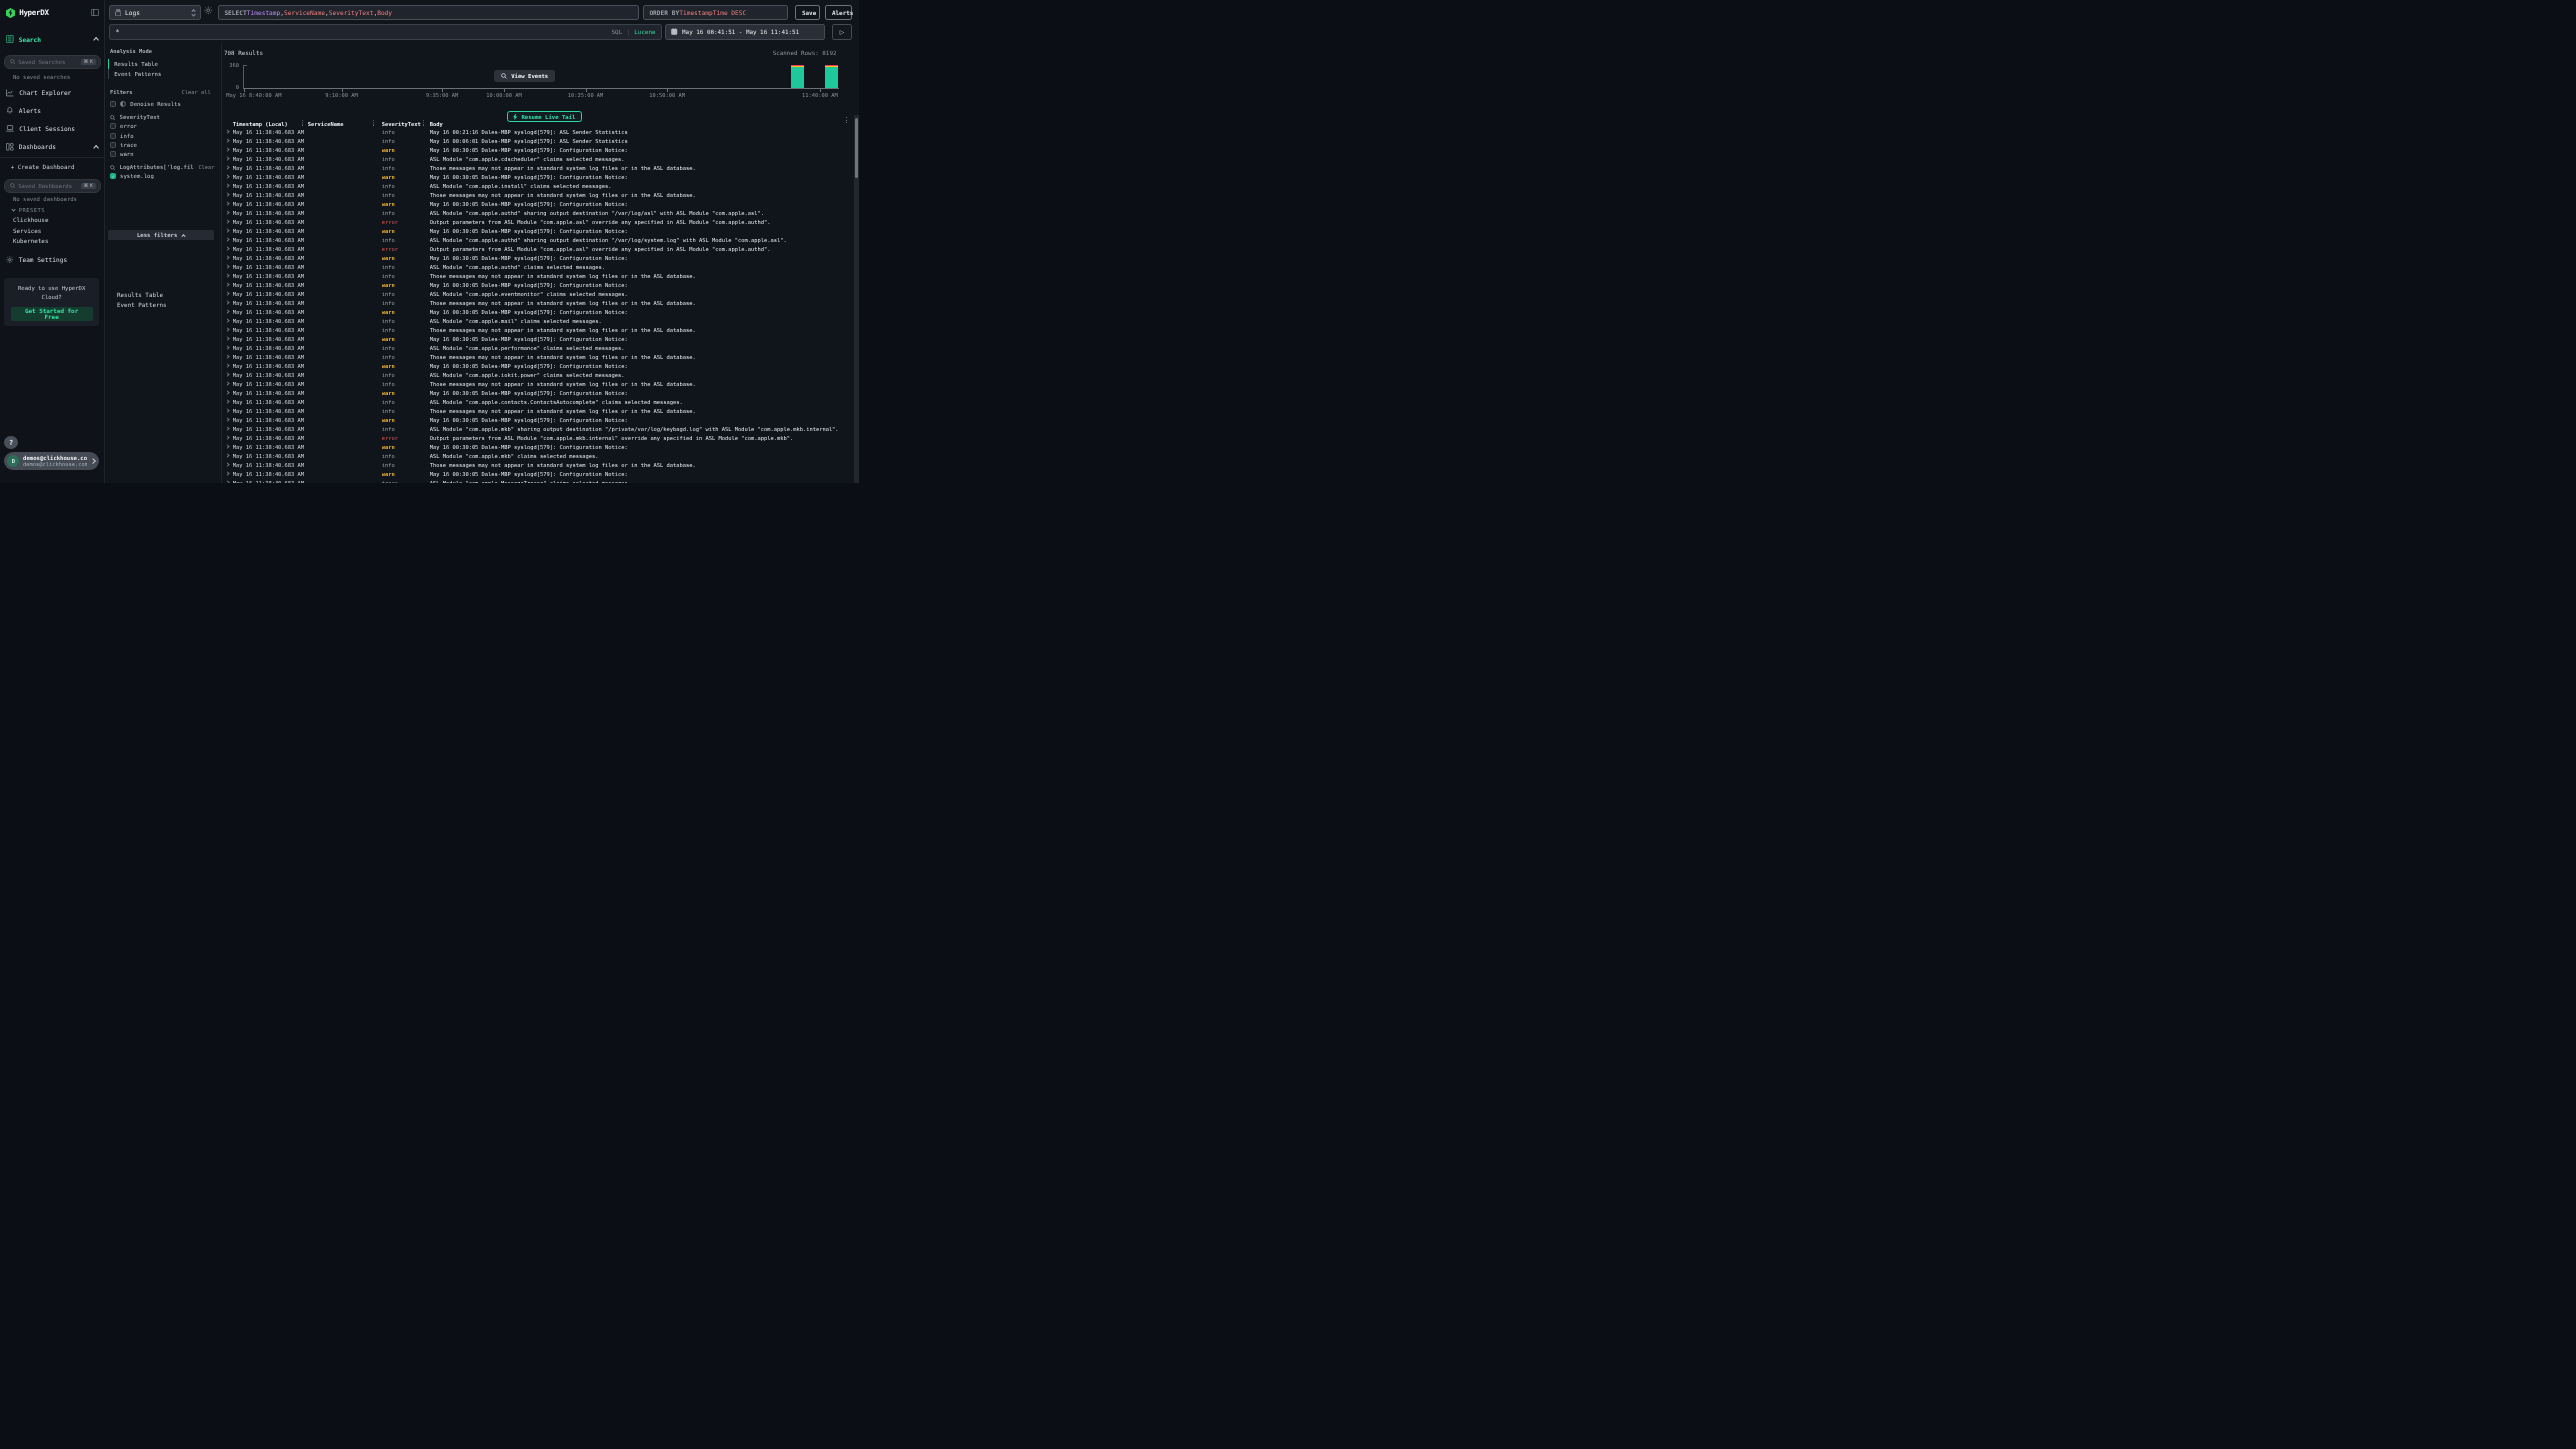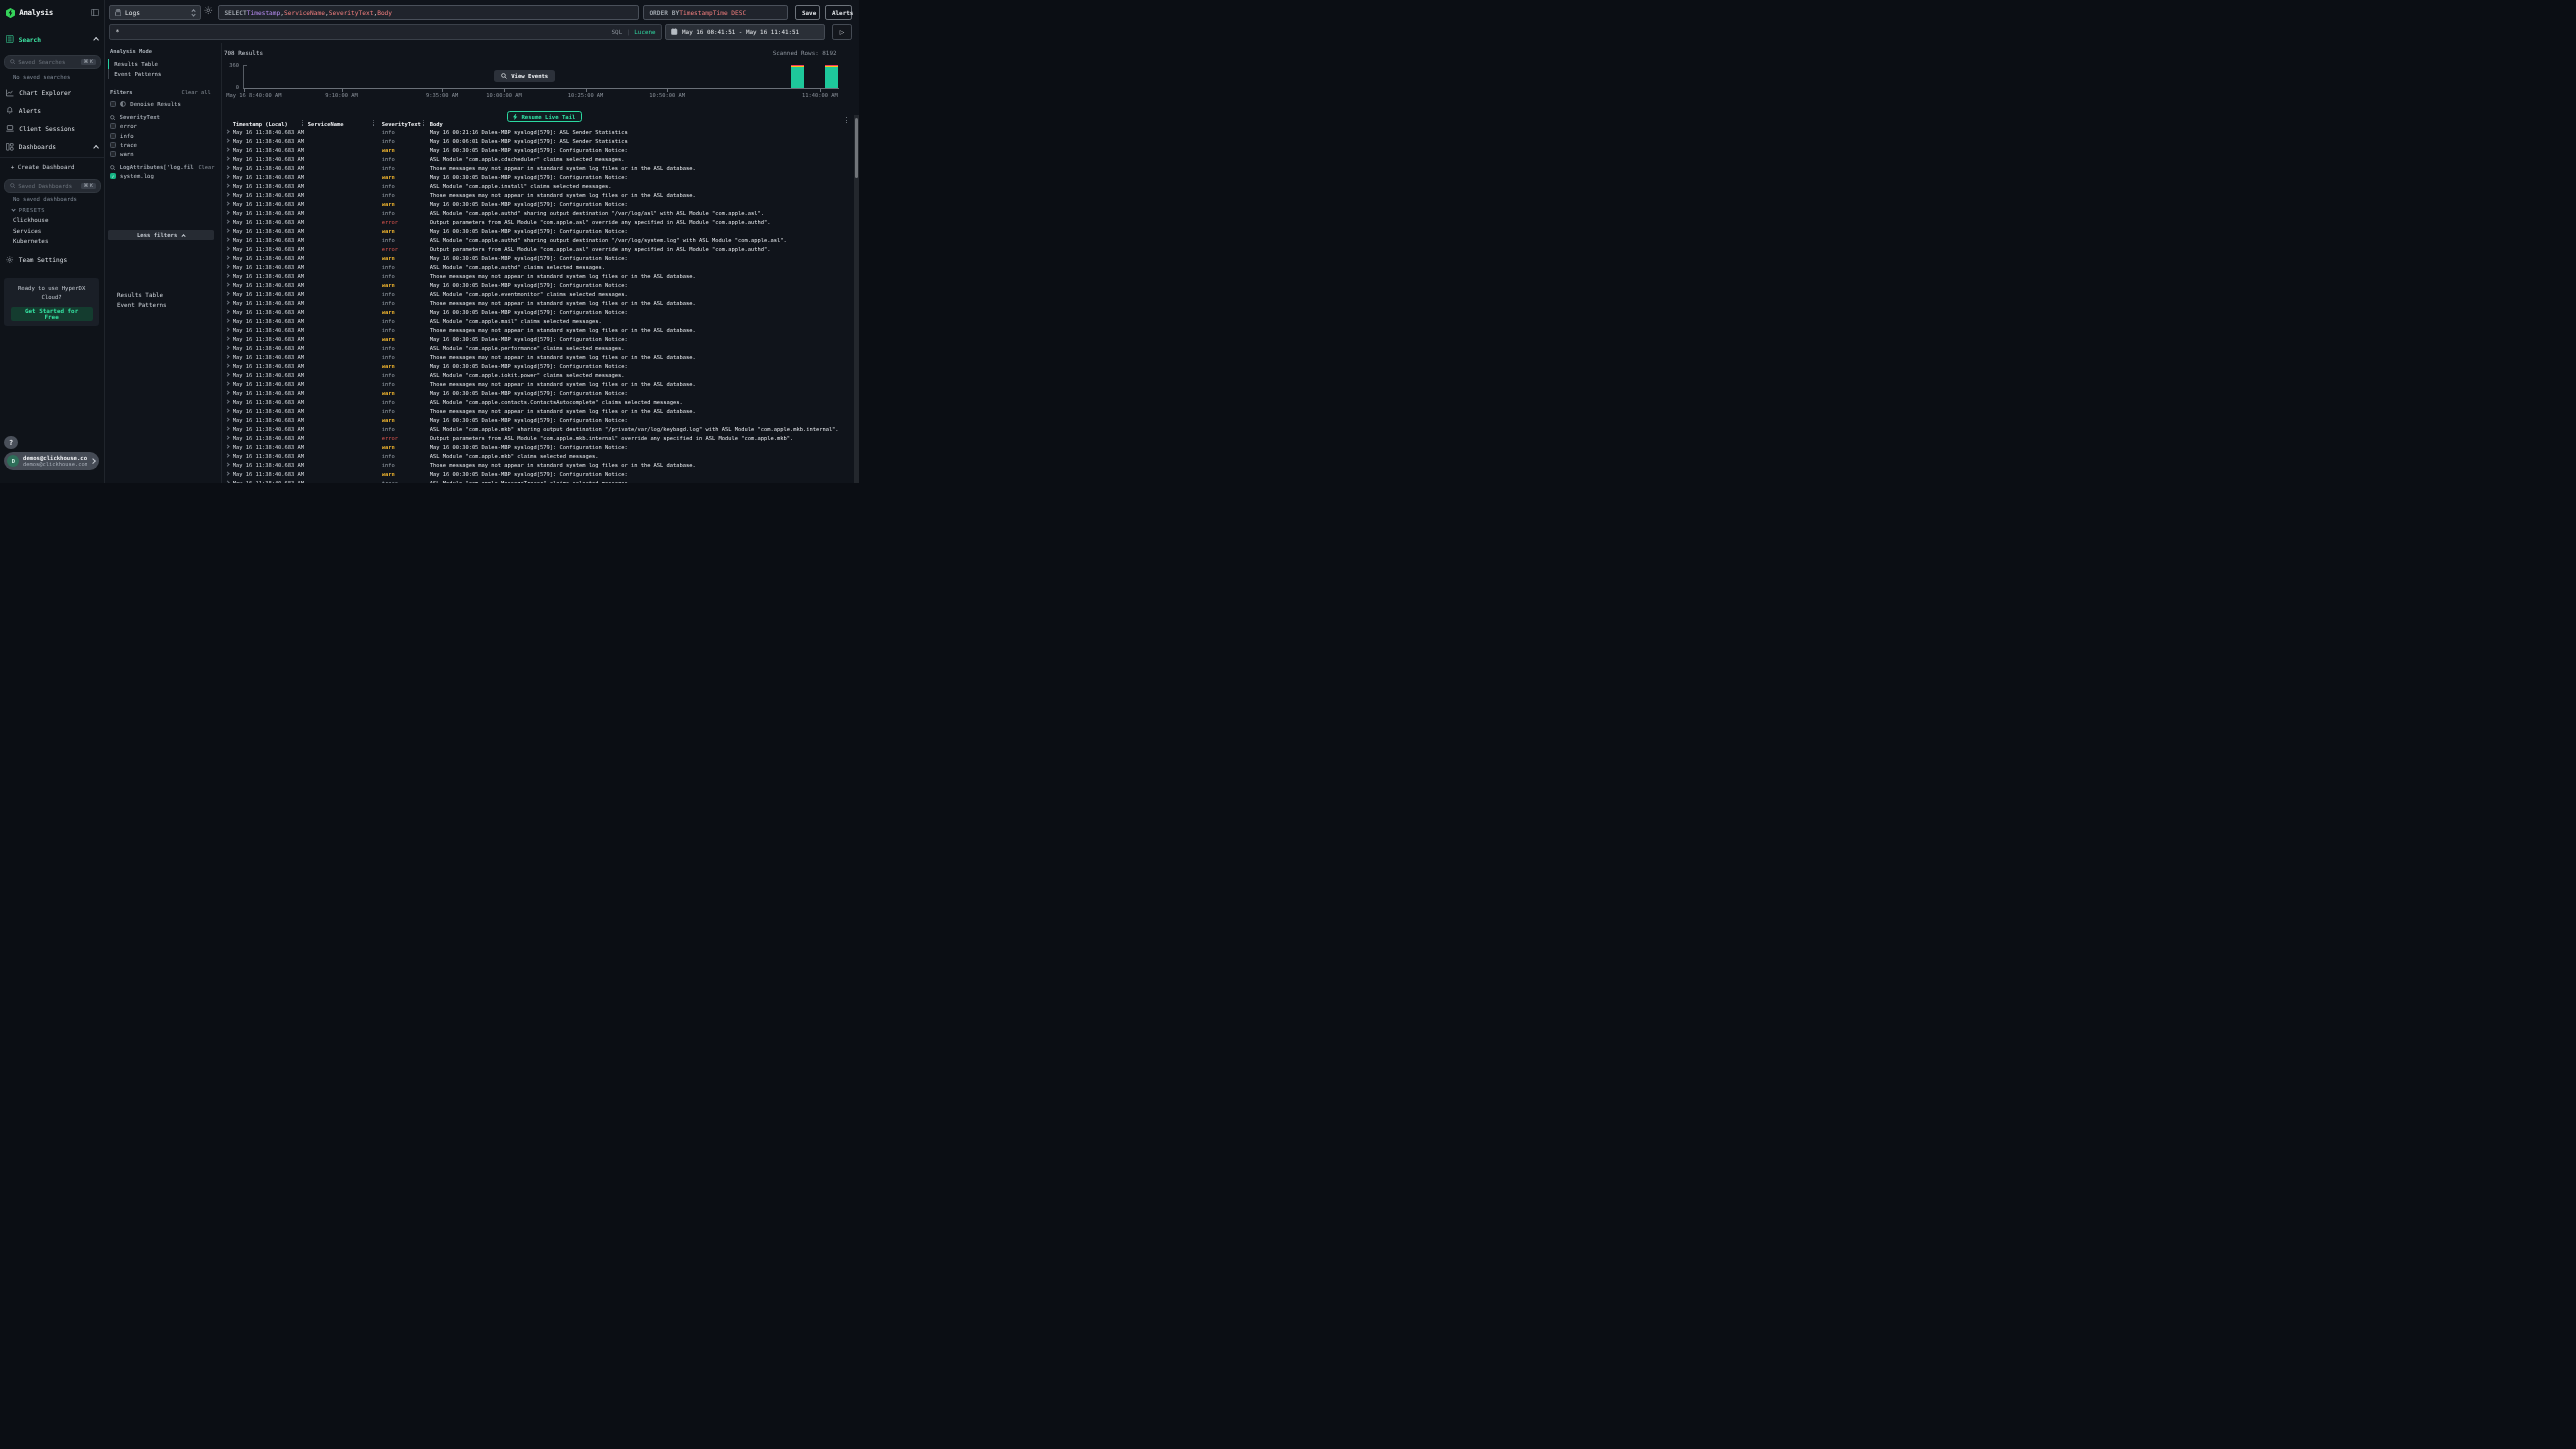--- a/index.html
+++ b/index.html
@@ -130,21 +130,21 @@
 <div class="app">
 
   <aside class="sidebar">
     <div class="logo-row">
       <span>
         <svg width="9" height="10.2" viewBox="0 0 17 19">
             <polygon points="8.5,0 17,4.75 17,14.25 8.5,19 0,14.25 0,4.75" fill="#35d45a"></polygon>
             <polygon points="9.5,3 5,10 8,10 7,16 12,8.5 9,8.5 10.5,3" fill="#0c0f14"></polygon>
           </svg>
       </span>
-      <span class="logo-name">Analysis</span>
+      <span class="logo-name">HyperDX</span>
       <span class="panel-toggle">
         <svg width="8" height="7" viewBox="0 0 15 13" fill="none" stroke="currentColor" stroke-width="1.2">
             <rect x="0.6" y="0.6" width="13.8" height="11.8" rx="2"></rect>
             <line x1="5" y1="0.6" x2="5" y2="12.4"></line>
           </svg>
       </span>
     </div>
 
     <div class="nav-item nav-search" style="top:35px;">
       <span>

